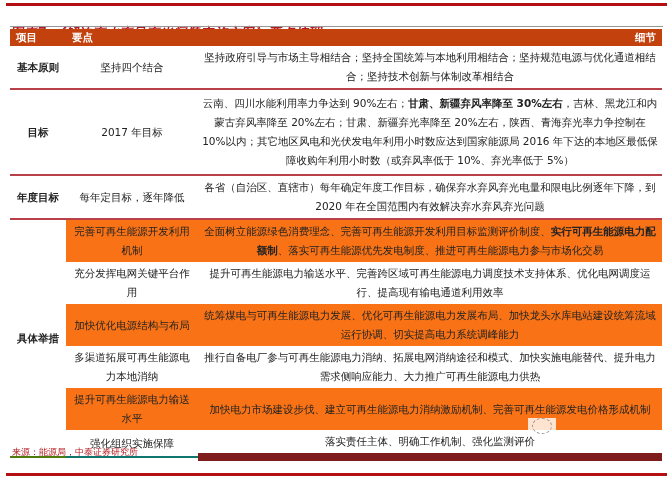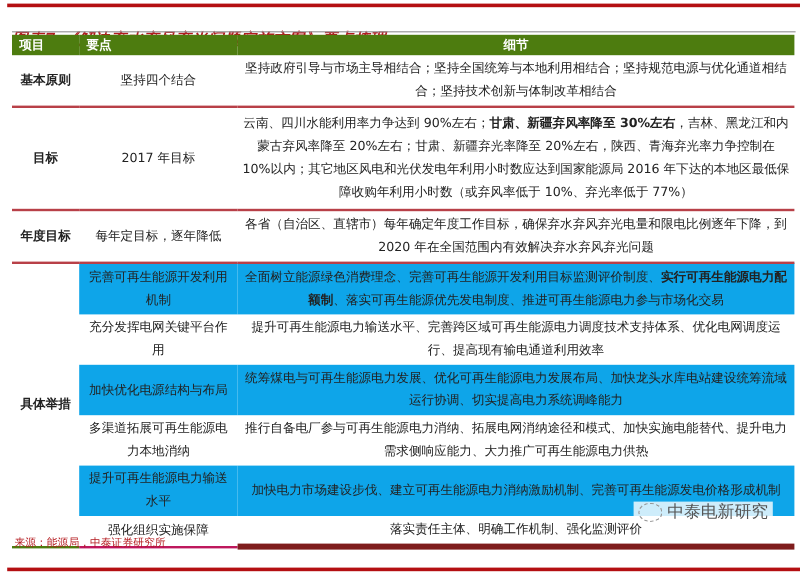--- a/index.html
+++ b/index.html
@@ -3,29 +3,29 @@
 <meta charset="utf-8">
 <style>
   html, body { margin:0; padding:0; background:#ffffff; }
   body { width:667px; height:477px; position:relative; overflow:hidden;
          font-family:"DejaVu Sans","Liberation Sans",sans-serif; color:#222; }
   .topbar { position:absolute; left:6px; right:0; top:3px; height:3px; background:#b40f12; }
   .title { position:absolute; left:10px; top:8px; font-size:13px; font-weight:bold; font-style:italic;
            color:#b41a1f; font-family:"DejaVu Serif","Liberation Serif",serif; letter-spacing:0.5px;margin-top:16px; }
   .title-rule { position:absolute; left:10px; right:4px; top:26px; height:1px; background:#999; }
   table { position:absolute; left:10px; top:29px; width:652px; border-collapse:collapse; font-size:10.5px; }
-  thead th { background:#4d7c0f; color:#fff; font-weight:bold; height:17px; padding:0 6px; font-size:10.5px;
+  thead th { background:#c2410c; color:#fff; font-weight:bold; height:17px; padding:0 6px; font-size:10.5px;
              text-align:left; }
-  thead th.c3 { text-align:center; }
+  thead th.c3 { text-align:right; }
   td { padding:2px 4px; line-height:19px; vertical-align:middle; text-align:center; }
   td.c1 { width:44px; font-weight:bold;margin-left:36px; }
   td.c2 { width:120px; }
   tr.major td { border-bottom:2px solid #b84048; }
   tr.sub td.c2, tr.sub td.c3 { border-bottom:none; }
-  tr.shade td.c2, tr.shade td.c3 { background:#0ea5e9; }
+  tr.shade td.c2, tr.shade td.c3 { background:#f97316; }
   .b { font-weight:bold; }
   .source { position:absolute; left:12px; top:446px; font-size:9px; color:#b41a1f; }
   .bottombar { position:absolute; left:6px; right:0; top:473px; height:3px; background:#b40f12; }
   .watermark { position:absolute; left:528px; top:418px; font-size:14px; color:#555; display:flex; align-items:center; gap:4px;
                background:rgba(255,255,255,0.8); padding:0 4px; }
   .wm-icon { width:18px; height:14px; border:1px dashed #999; border-radius:50%; }
 </style>
 </head>
 <body>
 
@@ -44,21 +44,21 @@
   <tbody>
     <tr class="major">
       <td class="c1">基本原则</td>
       <td class="c2">坚持四个结合</td>
       <td class="c3">坚持政府引导与市场主导相结合；坚持全国统筹与本地利用相结合；坚持规范电源与优化通道相结合；坚持技术创新与体制改革相结合</td>
     </tr>
     <tr class="major">
       <td class="c1" style="height:80px">目标</td>
       <td class="c2">2017 年目标</td>
       <td class="c3">
-        <span>云南、四川水能利用率力争达到 90%左右；</span><span class="b">甘肃、新疆弃风率降至 30%左右</span><span>，吉林、黑龙江和内蒙古弃风率降至 20%左右；甘肃、新疆弃光率降至 20%左右，陕西、青海弃光率力争控制在 10%以内；其它地区风电和光伏发电年利用小时数应达到国家能源局 2016 年下达的本地区最低保障收购年利用小时数（或弃风率低于 10%、弃光率低于 77%）</span>
+        <span>云南、四川水能利用率力争达到 90%左右；</span><span class="b">甘肃、新疆弃风率降至 30%左右</span><span>，吉林、黑龙江和内蒙古弃风率降至 20%左右；甘肃、新疆弃光率降至 20%左右，陕西、青海弃光率力争控制在 10%以内；其它地区风电和光伏发电年利用小时数应达到国家能源局 2016 年下达的本地区最低保障收购年利用小时数（或弃风率低于 10%、弃光率低于 5%）</span>
       </td>
     </tr>
     <tr class="major">
       <td class="c1">年度目标</td>
       <td class="c2">每年定目标，逐年降低</td>
       <td class="c3">各省（自治区、直辖市）每年确定年度工作目标，确保弃水弃风弃光电量和限电比例逐年下降，到 2020 年在全国范围内有效解决弃水弃风弃光问题</td>
     </tr>
     <tr class="sub shade">
       <td class="c1" rowspan="6" style="border-bottom:2px solid #4d7c0f">具体举措</td>
       <td class="c2">完善可再生能源开发利用机制</td>
@@ -76,25 +76,24 @@
     </tr>
     <tr class="sub">
       <td class="c2">多渠道拓展可再生能源电力本地消纳</td>
       <td class="c3">推行自备电厂参与可再生能源电力消纳、拓展电网消纳途径和模式、加快实施电能替代、提升电力需求侧响应能力、大力推广可再生能源电力供热</td>
     </tr>
     <tr class="sub shade">
       <td class="c2">提升可再生能源电力输送水平</td>
       <td class="c3">加快电力市场建设步伐、建立可再生能源电力消纳激励机制、完善可再生能源发电价格形成机制</td>
     </tr>
     <tr class="sub">
-      <td class="c2" style="border-bottom:2px solid #be185d">强化组织实施保障</td>
-      <td class="c3" style="border-bottom:5px solid #7f1d1d">落实责任主体、明确工作机制、强化监测评价</td>
+      <td class="c2" style="border-bottom:2px solid #0f766e">强化组织实施保障</td>
+      <td class="c3" style="border-bottom:8px solid #7f1d1d">落实责任主体、明确工作机制、强化监测评价</td>
     </tr>
   </tbody>
 </table>
 
 <div class="watermark">
   <span class="wm-icon"></span>
-  <span>中泰电新研究</span>
 </div>
 
 <div class="source">来源：能源局，中泰证券研究所</div>
 <div class="bottombar"></div>
 
 </body></html>

